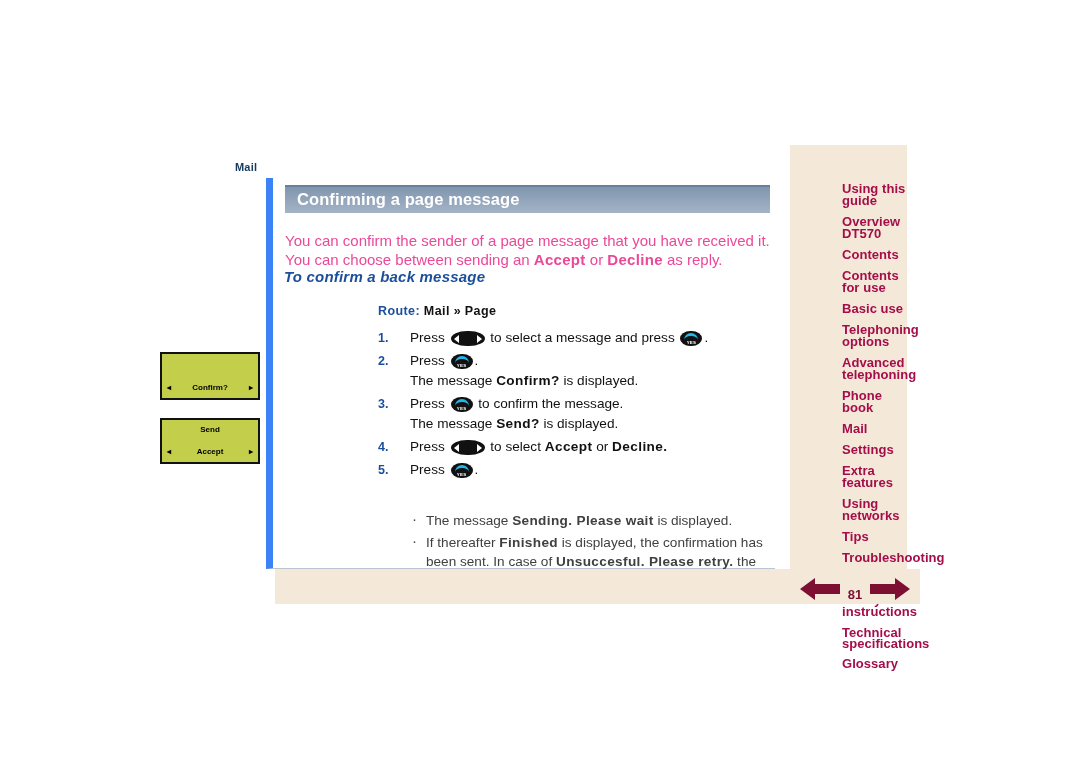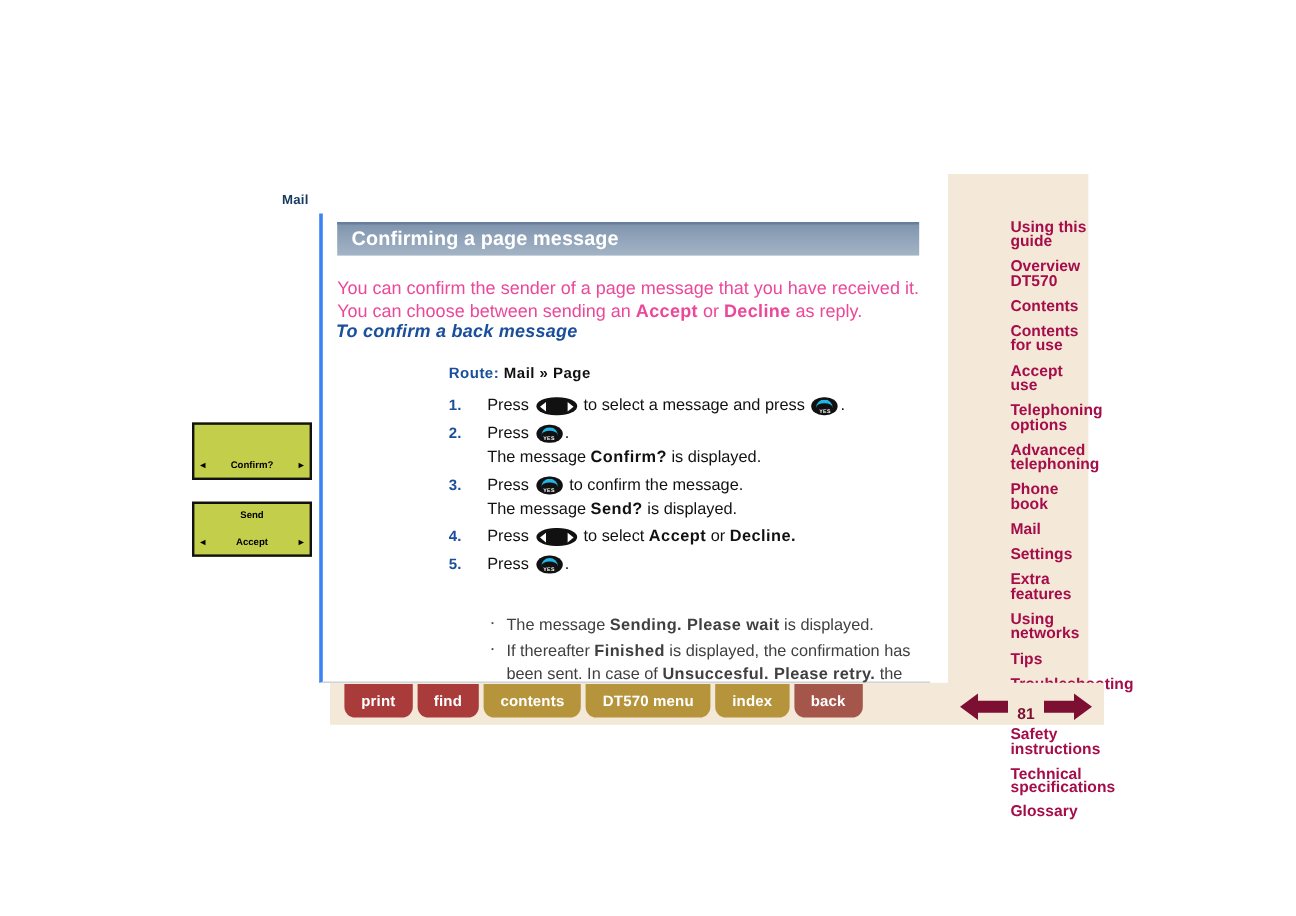--- a/index.html
+++ b/index.html
@@ -61,21 +61,21 @@
   .lcd-arrow.right { right: 5px; }
 
   
   #content {
     position: absolute;
     left: 266px;
     top: 178px;
     width: 509px;
     height: 391px;
     background: #ffffff;
-    border-left: 3px solid #3b82f6;
+    border-left: 7px solid #3b82f6;
     border-bottom: 1px solid #b9c6d2;
     box-sizing: border-box;
   }
   #breadcrumb {
     position: absolute;
     left: 235px;
     top: 161px;
     font-size: 11px;
     font-weight: bold;
     color: #15395f;
@@ -442,46 +442,38 @@
       </li>
     </ul>
 
   </div>
 
   <div class="side-list" id="sidebar" style="background:transparent;height:auto;left:795px;top:183px;width:115px;">
     <a class="side-item">Using this guide</a>
     <a class="side-item">Overview DT570</a>
     <a class="side-item">Contents</a>
     <a class="side-item">Contents for use</a>
-    <a class="side-item">Accept use</a>
+    <a class="side-item">Basic use</a>
     <a class="side-item">Telephoning options</a>
     <a class="side-item">Advanced telephoning</a>
     <a class="side-item">Phone book</a>
     <a class="side-item">Mail</a>
     <a class="side-item">Settings</a>
     <a class="side-item">Extra features</a>
     <a class="side-item">Using networks</a>
     <a class="side-item">Tips</a>
     <a class="side-item">Troubleshooting</a>
     <a class="side-item">Unsuccesful</a>
     <a class="side-item">Safety instructions</a>
     <a class="side-item two-line" style="width:70px;">Technical specifications</a>
     <a class="side-item">Glossary</a>
   </div>
 
   <div id="bottombar"></div>
 
-  <div id="btn-row">
-    <div class="navbtn red">print</div>
-    <div class="navbtn red">find</div>
-    <div class="navbtn gold">contents</div>
-    <div class="navbtn gold">DT570 menu</div>
-    <div class="navbtn gold">index</div>
-    <div class="navbtn brown">back</div>
-  </div>
 
   <div id="pager">
     <span class="arrow">
       <svg width="40" height="26" viewBox="0 0 40 26" aria-hidden="true">
         <polygon points="0,13 15,2 15,8 40,8 40,18 15,18 15,24" fill="#7d0f33"></polygon>
       </svg>
     </span>
     <span id="pagenum">81</span>
     <span class="arrow">
       <svg width="40" height="26" viewBox="0 0 40 26" aria-hidden="true">

